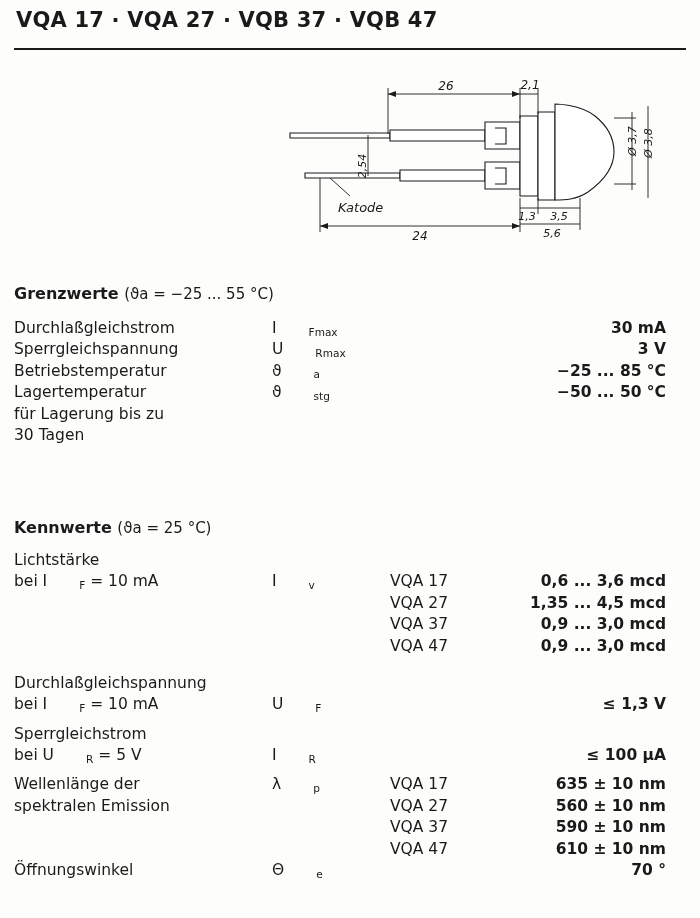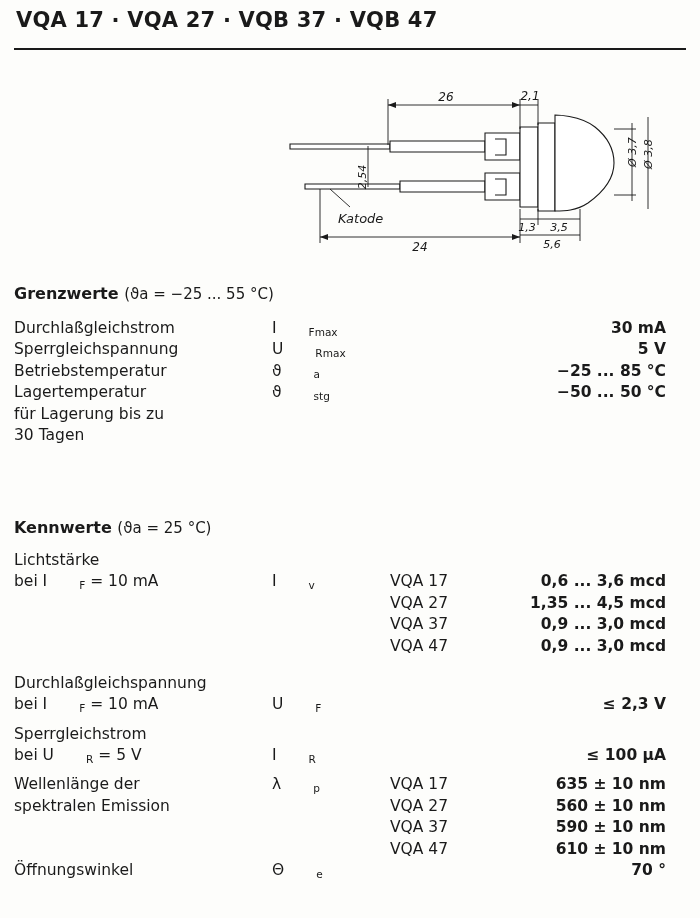--- a/index.html
+++ b/index.html
@@ -41,21 +41,20 @@
     background: #1a1a1a;
   }
 
   
   .drawing {
     position: absolute;
     left: 280px;
     top: 78px;
     width: 410px;
     height: 185px;
-    margin-top: 11px;
   }
   .drawing svg { display: block; }
 
   
   .sect {
     position: absolute;
     font-size: 15.5px;
   }
   .sect-head {
     font-weight: bold;
@@ -198,21 +197,21 @@
     <div class="row">
       <div class="c-desc">Durchlaßgleichstrom</div>
       <div class="c-sym">I<sub>Fmax</sub></div>
       <div class="c-type"></div>
       <div class="c-val">30 mA</div>
     </div>
     <div class="row">
       <div class="c-desc">Sperrgleichspannung</div>
       <div class="c-sym">U<sub>Rmax</sub></div>
       <div class="c-type"></div>
-      <div class="c-val">5 V</div>
+      <div class="c-val">3 V</div>
     </div>
     <div class="row">
       <div class="c-desc">Betriebstemperatur</div>
       <div class="c-sym">ϑ<sub>a</sub></div>
       <div class="c-type"></div>
       <div class="c-val">−25 ... 85 °C</div>
     </div>
     <div class="row">
       <div class="c-desc">Lagertemperatur</div>
       <div class="c-sym">ϑ<sub>stg</sub></div>
@@ -276,21 +275,21 @@
     <div class="row">
       <div class="c-desc">Durchlaßgleichspannung</div>
       <div class="c-sym"></div>
       <div class="c-type"></div>
       <div class="c-val"></div>
     </div>
     <div class="row">
       <div class="c-desc">bei I<sub>F</sub> = 10 mA</div>
       <div class="c-sym">U<sub>F</sub></div>
       <div class="c-type"></div>
-      <div class="c-val">≤ 2,3 V</div>
+      <div class="c-val">≤ 1,3 V</div>
     </div>
 
     <div class="gap-sm"></div>
 
     <div class="row">
       <div class="c-desc">Sperrgleichstrom</div>
       <div class="c-sym"></div>
       <div class="c-type"></div>
       <div class="c-val"></div>
     </div>

